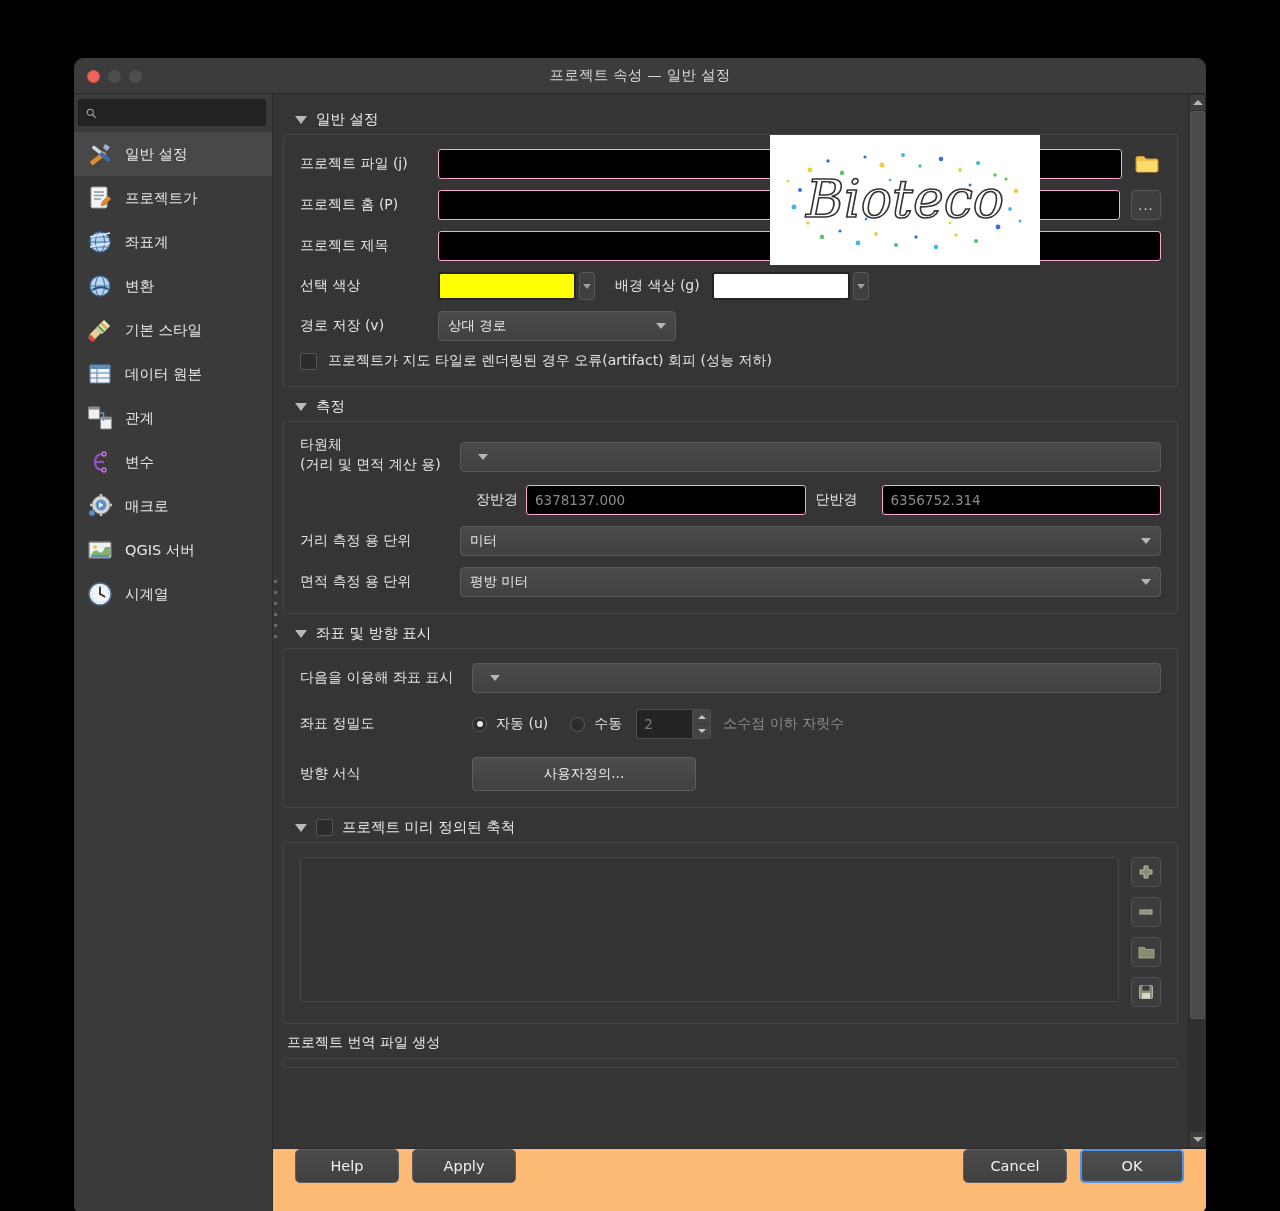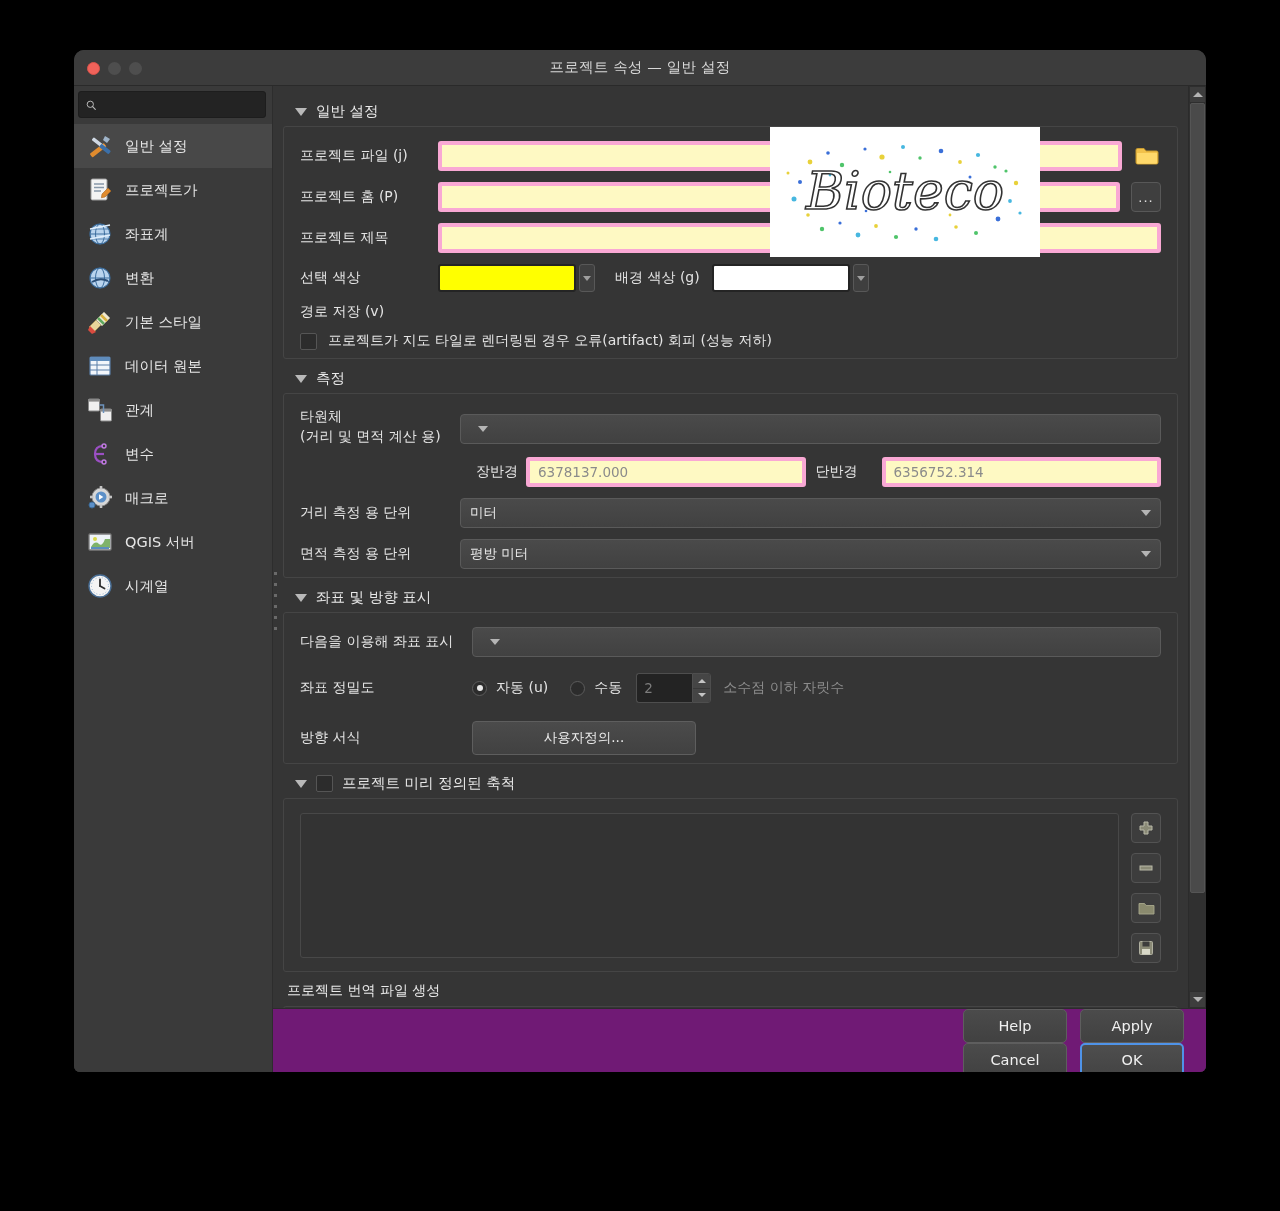--- a/index.html
+++ b/index.html
@@ -10,23 +10,23 @@
     background: #000000;
     font-family: "DejaVu Sans", "Liberation Sans", sans-serif;
     overflow: hidden;
     position: relative;
   }
 
   
   .window {
     position: absolute;
     left: 74px;
-    top: 50px;
+    top: 58px;
     width: 1132px;
-    height: 1022px;
+    height: 1154px;
     background: #3a3a3a;
     border-radius: 10px 10px 6px 6px;
     overflow: hidden;
     box-shadow: 0 10px 40px rgba(0,0,0,0.85);
   }
 
   
   .titlebar {
     height: 36px;
     background: #3c3c3c;
@@ -187,38 +187,38 @@
   .tri {
     width: 0; height: 0;
     border-left: 6px solid transparent;
     border-right: 6px solid transparent;
     border-top: 8px solid #b9b9b9;
   }
   .grp-title { font-size: 14.5px; color: #e9e9e9; }
   .grp-box {
     border: 1px solid #454545;
     border-radius: 3px;
-    padding: 14px 16px 8px 16px;
+    padding: 14px 16px 16px 16px;
     margin-bottom: 10px;
   }
 
   
   .row { display: flex; align-items: center; margin-bottom: 11px; }
   .row:last-child { margin-bottom: 0; }
   .lbl {
     font-size: 14px;
     color: #e4e4e4;
     flex-shrink: 0;
   }
 
   .tinput {
     flex: 1;
     height: 30px;
-    background: #fef9c3;
-    border: 4px solid #f9a8d4;
+    background: #000000;
+    border: 1px solid #f9a8d4;
     border-radius: 3px;
     color: #dcdcdc;
     font-size: 13.5px;
     font-family: inherit;
     padding: 0 8px;
     outline: none;
     min-width: 0;
   }
   .tinput::placeholder { color: #707070; }
   .tinput.ro { color: #8b8b8b; }
@@ -409,27 +409,26 @@
     background: #0f766e;
     overflow: hidden;
     z-index: 20;
     text-align: right;
   }
   .logo-overlay svg { display: block; }
 
   
   .footer {
     height: 64px;
-    background: #701a75;
+    background: #fdba74;
     border-top: 1px solid #2c2c2c;
     display: flex;
-    align-items: flex-end;
+    align-items: flex-start;
     padding: 0 22px;
     flex-shrink: 0;
-    flex-direction: column;
   }
   .footer-left { display: flex; gap: 13px; }
   .footer-right { margin-left: auto; display: flex; gap: 13px; }
   .fbtn {
     min-width: 104px;
     height: 34px;
     background: linear-gradient(#4b4b4b, #414141);
     border: 1px solid #5e5e5e;
     border-radius: 5px;
     color: #f0f0f0;
@@ -689,20 +688,24 @@
                 </span>
               <span class="lbl" style="margin-left:20px">배경 색상 (g)</span>
               <span class="color-btn" id="bg-color" style="margin-left: 12px; background: rgb(255, 255, 255);"></span>
               <span class="color-drop">
                   <i class="caret-sm"></i>
                 </span>
             </div>
 
             <div class="row">
               <span class="lbl" style="width:138px">경로 저장 (v)</span>
+              <span class="combo" style="width:238px">
+                <span class="cv">상대 경로</span>
+                <i class="caret"></i>
+              </span>
             </div>
 
             <div class="row">
               <span class="cb"></span>
               <span class="lbl" style="margin-left:11px">프로젝트가 지도 타일로 렌더링된 경우 오류(artifact) 회피 (성능 저하)</span>
             </div>
 
           </div>
 
           <div class="grp-head">

